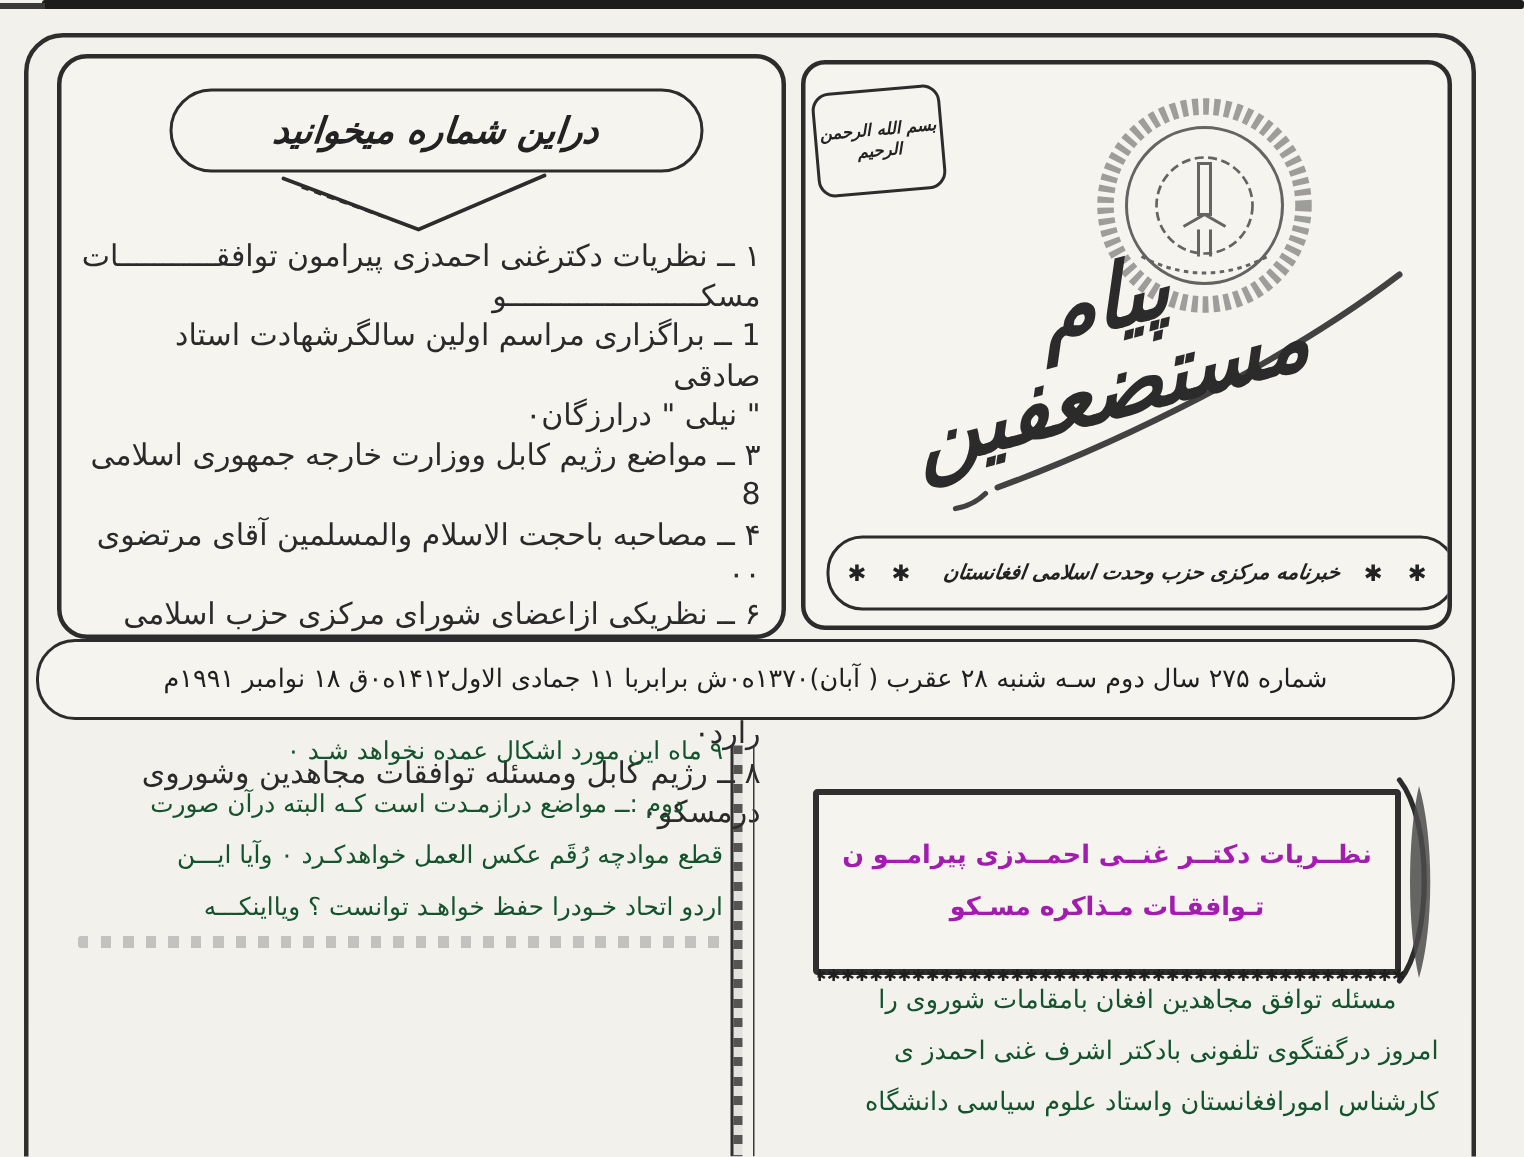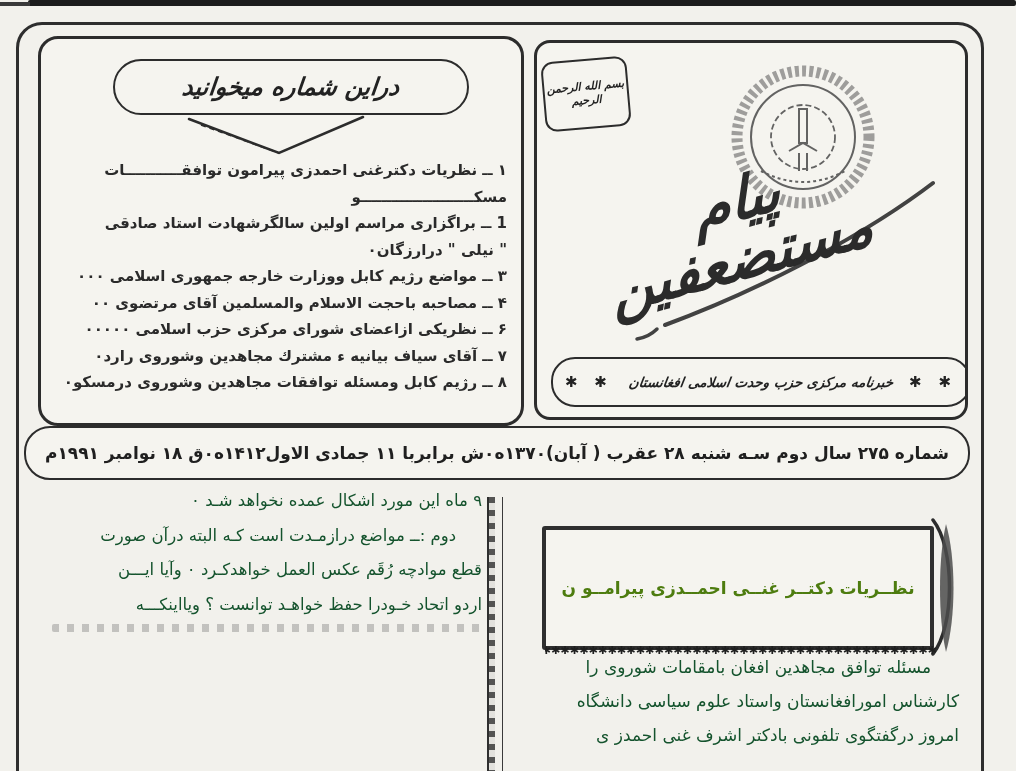--- a/index.html
+++ b/index.html
@@ -18,21 +18,21 @@
     border:3px solid #2e2e2e;border-radius:26px;}
   
   .contents-box{position:absolute;left:38px;top:36px;width:480px;height:384px;
     border:3px solid #2c2c2c;border-radius:20px;background:#f5f4ef;}
   .banner-pill{position:absolute;right:52px;top:20px;width:352px;height:52px;
     border:2.5px solid #2c2c2c;border-radius:28px;display:flex;align-items:center;justify-content:center;}
   .banner-pill span{font-size:24px;font-weight:bold;font-style:italic;
     transform:skewX(-6deg);letter-spacing:1px;color:#222;}
   .toc-arrow{position:absolute;right:150px;top:74px;}
   .toc{position:absolute;right:14px;left:12px;top:118px;direction:rtl;text-align:right;}
-  .toc-item{font-size:15px;font-weight:700;line-height:26.5px;white-space:pre-line;
+  .toc-item{font-size:20px;font-weight:400;line-height:26.5px;white-space:pre-line;
     color:#2a2a2a;letter-spacing:0;}
   
   .masthead-box{position:absolute;left:534px;top:40px;width:428px;height:374px;
     border:3px solid #2c2c2c;border-radius:16px;background:#f5f4ef;overflow:hidden;}
   .bismillah{position:absolute;right:336px;top:16px;width:78px;height:62px;
     border:2.5px solid #2c2c2c;border-radius:12px;display:flex;align-items:center;justify-content:center;
     font-size:11px;font-style:italic;font-weight:bold;transform:rotate(-5deg);
     text-align:center;line-height:1.25;padding:2px;color:#222;}
   .masthead-art{position:absolute;inset:0;}
   .masthead-title{position:absolute;left:28px;top:128px;width:350px;text-align:center;
@@ -41,37 +41,37 @@
   .masthead-banner{position:absolute;left:14px;bottom:10px;width:392px;height:46px;
     border:2.5px solid #2c2c2c;border-radius:24px;display:flex;flex-direction:row;
     align-items:center;justify-content:space-between;padding:0 12px;direction:rtl;}
   .masthead-banner .stars{font-size:15px;color:#222;letter-spacing:6px;white-space:nowrap;}
   .masthead-banner .banner-text{font-size:13.5px;font-weight:bold;font-style:italic;
     transform:skewX(-8deg);color:#222;white-space:nowrap;}
   
   .date-bar{position:absolute;left:24px;top:426px;width:942px;height:50px;
     border:2.5px solid #2c2c2c;border-radius:26px;display:flex;align-items:center;justify-content:center;
     direction:rtl;background:#f5f4ef;}
-  .date-bar span{font-size:17px;font-weight:bold;color:#1f1f1f;white-space:nowrap;}
+  .date-bar span{font-size:17px;font-weight:normal;color:#1f1f1f;white-space:nowrap;}
   
   .left-col{position:absolute;left:24px;top:484px;width:458px;direction:rtl;text-align:right;}
   .body-line{font-size:16.5px;line-height:34.5px;color:#14532d;white-space:nowrap;font-weight:500;}
   .left-col .indent{padding-right:26px;}
   .clipped-line{height:8px;margin-top:2px;width:430px;
     background:repeating-linear-gradient(90deg,#6a6a6a 0 7px,transparent 7px 15px);
     opacity:.35;border-radius:2px;}
   .col-divider{position:absolute;left:487px;top:497px;width:13px;height:274px;
     border-left:2.5px solid #2f2f2f;border-right:1.5px solid #3a3a3a;
     background:repeating-linear-gradient(180deg,rgba(45,45,45,.8) 0 6px,rgba(45,45,45,.08) 6px 13px);
     background-size:6px 100%;background-repeat:repeat-y;background-position:0 0;}
   .right-col{position:absolute;left:508px;top:484px;width:465px;direction:rtl;}
   .headline-box{position:absolute;right:39px;top:42px;width:384px;height:116px;
     border:4px solid #2f2f2f;border-radius:3px;display:flex;flex-direction:column;
     align-items:center;justify-content:center;background:#f5f4ef;}
-  .headline-box .h-line{font-size:17px;font-weight:bold;line-height:35px;color:#4d7c0f;white-space:nowrap;text-align:right;}
+  .headline-box .h-line{font-size:17px;font-weight:bold;line-height:35px;color:#a21caf;white-space:nowrap;text-align:right;}
   .bracket-leaf{position:absolute;right:8px;top:34px;}
   .star-row{position:absolute;right:36px;top:160px;width:392px;overflow:hidden;
     font-size:11px;letter-spacing:.2px;color:#1f1f1f;white-space:nowrap;}
   .right-body{position:absolute;right:14px;left:6px;top:166px;text-align:right;}
   .right-body .body-line{font-size:17px;line-height:34px;}
   .right-body .indent{padding-right:28px;}
   svg{display:block;}
 </style>
 </head>
 <body>
@@ -88,21 +88,21 @@
     </div>
     <svg class="toc-arrow" width="190" height="46" viewBox="0 0 190 46">
       <path d="M8 6 L98 40 L182 4" fill="none" stroke="#2c2c2c" stroke-width="2.5" stroke-linecap="round"></path>
       <path d="M20 12 L98 40" fill="none" stroke="#2c2c2c" stroke-width="1.5" stroke-dasharray="5 4"></path>
     </svg>
     <div class="toc">
       <div class="toc-item">۱ ــ نظریات دکترغنی احمدزی پیرامون توافقـــــــــــات
 مسکــــــــــــــــــــــو</div>
       <div class="toc-item">1 ــ براگزاری مراسم اولین سالگرشهادت استاد صادقی
 " نیلی " درارزگان۰</div>
-      <div class="toc-item">۳ ــ مواضع رژیم کابل ووزارت خارجه جمهوری اسلامی ۰۰۰</div>
+      <div class="toc-item">۳ ــ مواضع رژیم کابل ووزارت خارجه جمهوری اسلامی 8</div>
       <div class="toc-item">۴ ــ مصاحبه باحجت الاسلام والمسلمین آقای مرتضوی ۰۰</div>
       <div class="toc-item">۶ ــ نظریکی ازاعضای شورای مرکزی حزب اسلامی ۰۰۰۰۰</div>
       <div class="toc-item">۷ ــ آقای سیاف بیانیه ء مشترك مجاهدین وشوروی رارد۰</div>
       <div class="toc-item">۸ ــ رژیم کابل ومسئله توافقات مجاهدین وشوروی درمسکو۰</div>
     </div>
   </section>
 
   <section class="masthead-box">
     <svg class="masthead-art" width="428" height="374" viewBox="0 0 428 374">
 
@@ -138,26 +138,27 @@
     <div class="body-line">قطع موادچه رُقَم عکس العمل خواهدکـرد ۰ وآیا ایـــن</div>
     <div class="body-line">اردو اتحاد خـودرا حفظ خواهـد توانست ؟ ویااینکـــه</div>
     <div class="clipped-line"></div>
   </section>
 
   <div class="col-divider"></div>
 
   <section class="right-col">
     <div class="headline-box">
       <div class="h-line">نظــریات دکتــر غنــی احمــدزی پیرامــو ن</div>
+      <div class="h-line">تـوافقـات مـذاکره مسـکو</div>
     </div>
     <svg class="bracket-leaf" width="36" height="140" viewBox="0 0 36 140">
       <path d="M4 2 C 26 30 26 108 4 136" fill="none" stroke="#2c2c2c" stroke-width="3.5" stroke-linecap="round"></path>
       <path d="M17 6 C 27 40 27 100 17 134 C 9 100 9 40 17 6 Z" fill="#4c4c4c" opacity="0.85"></path>
     </svg>
     <div class="star-row">✱✱✱✱✱✱✱✱✱✱✱✱✱✱✱✱✱✱✱✱✱✱✱✱✱✱✱✱✱✱✱✱✱✱✱✱✱✱✱✱✱✱✱✱</div>
     <div class="right-body">
       <div class="body-line indent">مسئله توافق مجاهدین افغان بامقامات شوروی را</div>
+      <div class="body-line">امروز درگفتگوی تلفونی بادکتر اشرف غنی احمدز ی</div>
       <div class="body-line">کارشناس امورافغانستان واستاد علوم سیاسی دانشگاه</div>
-      <div class="body-line">امروز درگفتگوی تلفونی بادکتر اشرف غنی احمدز ی</div>
     </div>
   </section>
 
 </div>
 
 </body></html>

